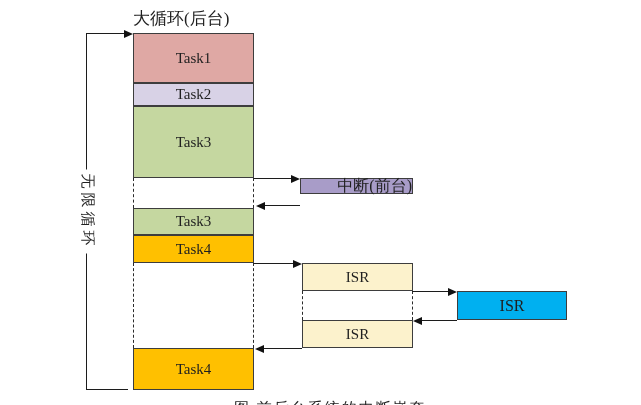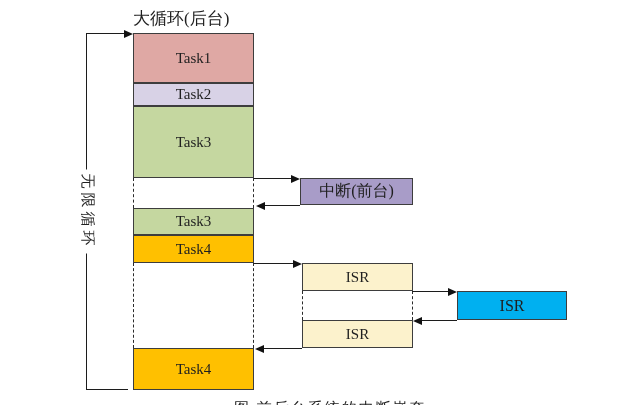--- a/index.html
+++ b/index.html
@@ -59,21 +59,21 @@
     <span>Task3</span>
   </div>
   <div class="block" style="left: 133px; top: 235px; width: 121px; height: 28px; background-color: rgb(255, 192, 0);">
     <span>Task4</span>
   </div>
   <div class="dashzone" style="left:133px;top:263px;width:121px;height:85px;"></div>
   <div class="block" style="left: 133px; top: 348px; width: 121px; height: 42px; background-color: rgb(255, 192, 0);">
     <span>Task4</span>
   </div>
 
-  <div class="block" style="left: 300px; top: 178px; width: 113px; height: 27px; font-size: 16px; background-color: rgb(168, 156, 200);">
+  <div class="block" style="left: 300px; top: 178px; width: 113px; height: 16px; font-size: 16px; background-color: rgb(168, 156, 200); justify-content: flex-end;">
     <span>中断(前台)</span>
   </div>
 
   <div class="hline" style="left:254px;top:178px;width:38px;"></div>
   <div class="arr-r" style="left:291px;top:175px;"></div>
 
   <div class="hline" style="left:264px;top:205px;width:36px;"></div>
   <div class="arr-l" style="left:256px;top:202px;"></div>
 
   <div class="block" style="left: 302px; top: 263px; width: 111px; height: 28px; background-color: rgb(252, 242, 204);">

